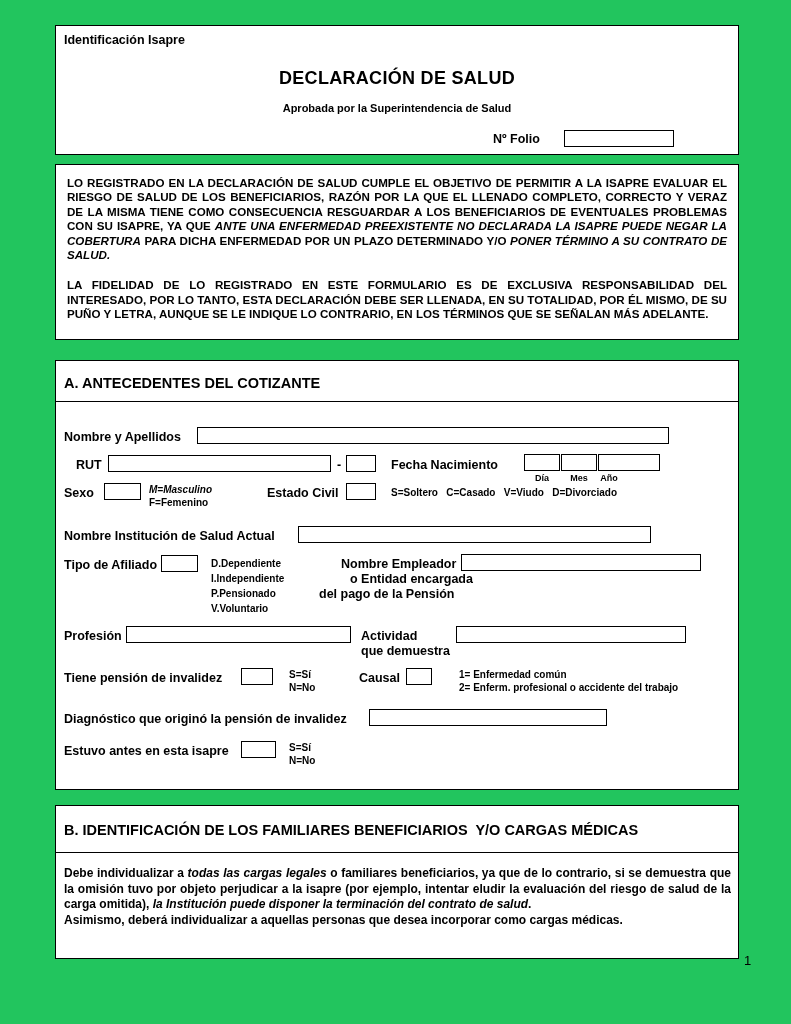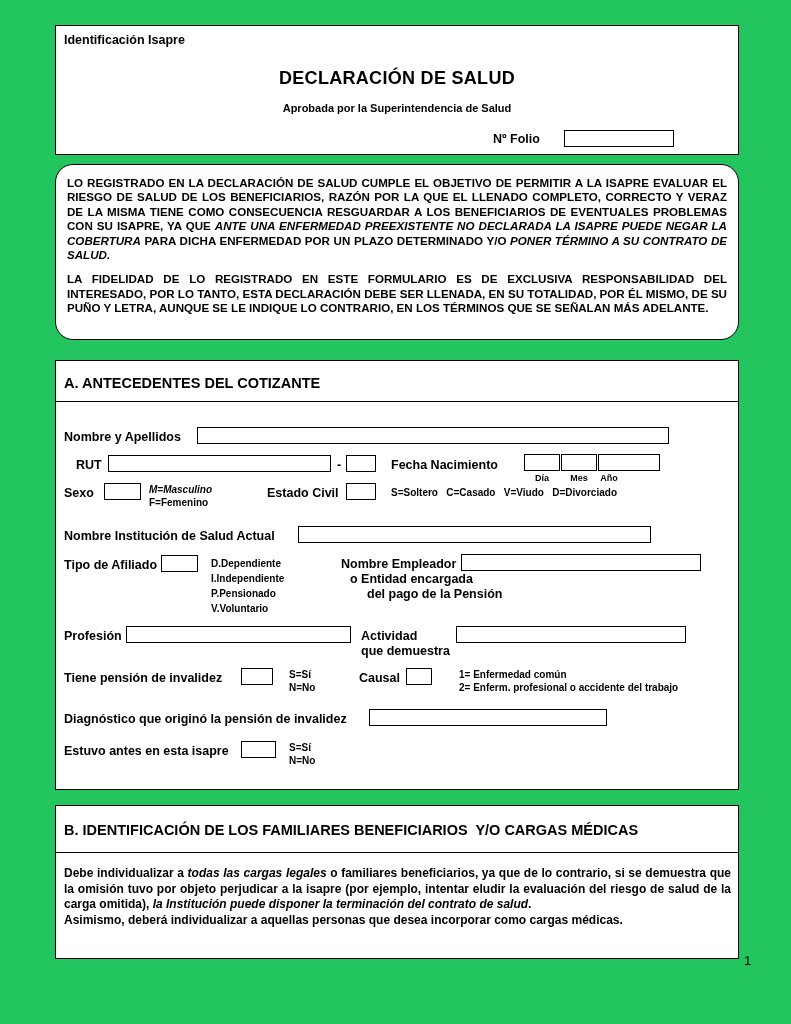--- a/index.html
+++ b/index.html
@@ -16,21 +16,21 @@
   .title    { position:absolute; left:0; width:100%; top:42px; text-align:center;
               font-size:18px; font-weight:bold; letter-spacing:0.3px; }
   .subtitle { position:absolute; left:0; width:100%; top:76px; text-align:center;
               font-size:11px; font-weight:bold; }
 
   .heading { position:absolute; font-size:14.5px; font-weight:bold; white-space:pre; }
   .rule    { position:absolute; left:0; width:100%; height:0; border-top:1px solid #000; }
 
   .notice { padding:11px 11px; }
   .np { font-weight:bold; font-size:11.6px; line-height:14.4px; text-align:justify; }
-  .np + .np { margin-top:10px; }
+  .np + .np { margin-top:16px; }
   .it { font-style:italic; }
 
   .sb-text { position:absolute; left:8px; top:60px; width:667px;
              font-weight:bold; font-size:12px; line-height:15.5px; text-align:justify; }
 
   input.field { position:absolute; border:1px solid #000; background:#fff; height:17px;
                 font:12px "Liberation Sans",sans-serif; padding:0 3px; outline:none; }
 
   .page-num { position:absolute; left:744px; top:953px; font-size:13px; }
 </style>
@@ -40,21 +40,21 @@
 <div class="page">
 
   <div class="box" style="left:55px; top:25px; width:684px; height:130px;">
     <div class="lbl" style="left:8px; top:8px;">Identificación Isapre</div>
     <div class="title">DECLARACIÓN DE SALUD</div>
     <div class="subtitle">Aprobada por la Superintendencia de Salud</div>
     <div class="lbl" style="left:437px; top:107px;">Nº Folio</div>
     <input class="field" style="left: 508px; top: 104px; width: 110px;">
   </div>
 
-  <div class="box notice" style="left:55px; top:164px; width:684px; height:176px;border-radius:18px;">
+  <div class="box notice" style="left:55px; top:164px; width:684px; height:176px;">
     <p class="np"><span>LO REGISTRADO EN LA DECLARACIÓN DE SALUD CUMPLE EL OBJETIVO DE PERMITIR A LA ISAPRE EVALUAR EL RIESGO DE SALUD DE LOS BENEFICIARIOS, RAZÓN POR LA QUE EL LLENADO COMPLETO, CORRECTO Y VERAZ DE LA MISMA TIENE COMO CONSECUENCIA RESGUARDAR A LOS BENEFICIARIOS DE EVENTUALES PROBLEMAS CON SU ISAPRE, YA QUE </span><span class="it">ANTE UNA ENFERMEDAD PREEXISTENTE NO DECLARADA LA ISAPRE PUEDE NEGAR LA COBERTURA</span><span> PARA DICHA ENFERMEDAD POR UN PLAZO DETERMINADO Y/O </span><span class="it">PONER TÉRMINO A SU CONTRATO DE SALUD.</span></p>
     <p class="np">LA FIDELIDAD DE LO REGISTRADO EN ESTE FORMULARIO ES DE EXCLUSIVA RESPONSABILIDAD DEL INTERESADO, POR LO TANTO, ESTA DECLARACIÓN DEBE SER LLENADA, EN SU TOTALIDAD, POR ÉL MISMO, DE SU PUÑO Y LETRA, AUNQUE SE LE INDIQUE LO CONTRARIO, EN LOS TÉRMINOS QUE SE SEÑALAN MÁS ADELANTE.</p>
   </div>
 
   <div class="box" style="left:55px; top:360px; width:684px; height:430px;">
     <div class="heading" style="left:8px; top:14px;">A. ANTECEDENTES DEL COTIZANTE</div>
     <div class="rule" style="top:40px;"></div>
 
     <div class="lbl" style="left:8px; top:70px;">Nombre y Apellidos</div>
     <input class="field" style="left: 141px; top: 66px; width: 472px;">
@@ -83,21 +83,21 @@
     <input class="field" style="left: 242px; top: 165px; width: 353px;">
 
     <div class="lbl" style="left:8px; top:198px;text-align:right;">Tipo de Afiliado</div>
     <input class="field" style="left: 105px; top: 194px; width: 37px;">
     <div class="lbl-sm" style="left:155px; top:198px;">D.Dependiente</div>
     <div class="lbl-sm" style="left:155px; top:213px;">I.Independiente</div>
     <div class="lbl-sm" style="left:155px; top:228px;">P.Pensionado</div>
     <div class="lbl-sm" style="left:155px; top:243px;">V.Voluntario</div>
     <div class="lbl" style="left:263px; top:197px;padding-left:22px;">Nombre Empleador</div>
     <div class="lbl" style="left:263px; top:212px;margin-left:31px;">o Entidad encargada</div>
-    <div class="lbl" style="left:263px; top:227px;margin-left:48px;">del pago de la Pensión</div>
+    <div class="lbl" style="left:263px; top:227px;">del pago de la Pensión</div>
     <input class="field" style="left: 405px; top: 193px; width: 240px;">
 
     <div class="lbl" style="left:8px; top:269px;">Profesión</div>
     <input class="field" style="left: 70px; top: 265px; width: 225px;">
     <div class="lbl" style="left:305px; top:269px;">Actividad</div>
     <div class="lbl" style="left:305px; top:284px;">que demuestra</div>
     <input class="field" style="left: 400px; top: 265px; width: 230px;">
 
     <div class="lbl" style="left:8px; top:311px;">Tiene pensión de invalidez</div>
     <input class="field" style="left: 185px; top: 307px; width: 32px;">

